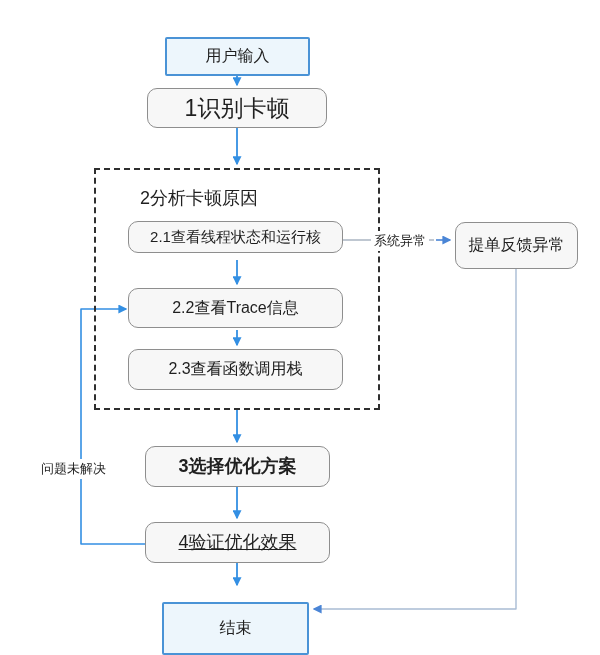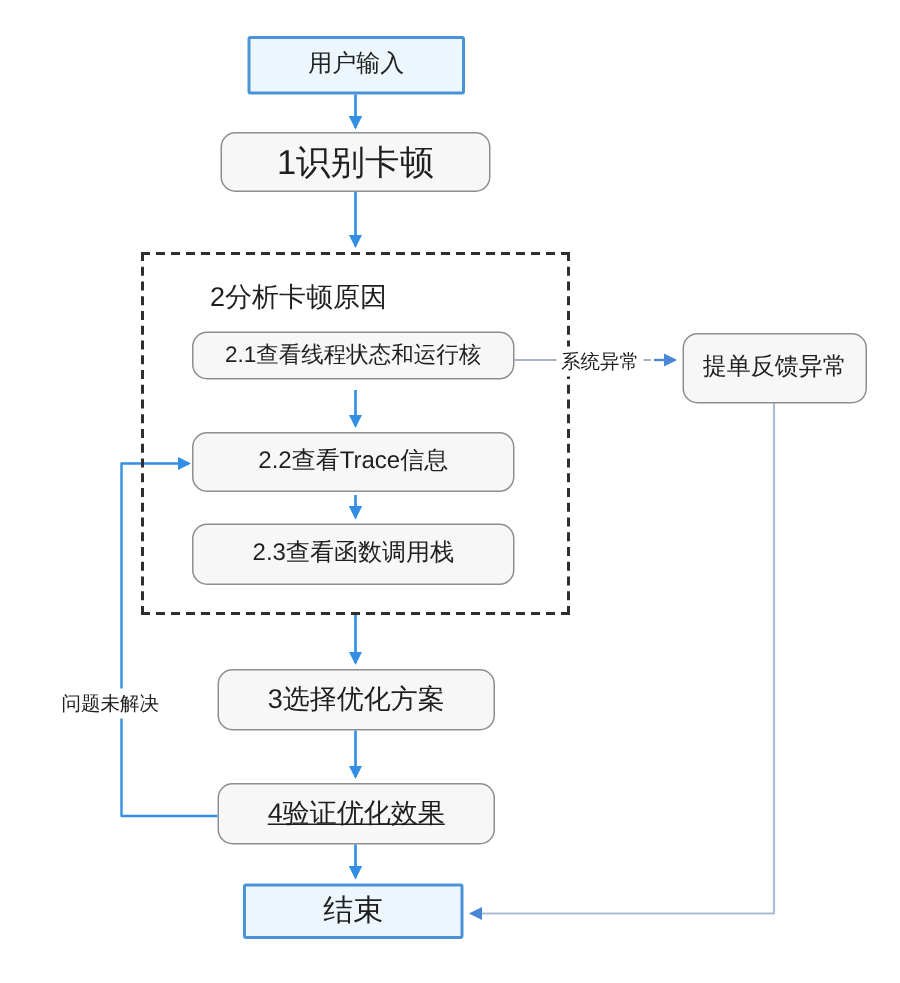--- a/index.html
+++ b/index.html
@@ -3,31 +3,31 @@
 <meta charset="utf-8">
 <style>
   html,body{margin:0;padding:0;background:#ffffff;}
   body{font-family:"Liberation Sans","DejaVu Sans",sans-serif;color:#1f1f1f;}
   .canvas{position:relative;width:600px;height:655px;background:#ffffff;overflow:hidden;}
   .wires{position:absolute;left:0;top:0;width:600px;height:655px;}
 
   .node{position:absolute;display:flex;align-items:center;justify-content:center;
         text-align:center;box-sizing:border-box;background:#f7f7f7;
         border:1.5px solid #8e8e8e;border-radius:10px;line-height:1.15;}
-  .start-end{background:#edf6fc;border:2px solid #4a93d6;border-radius:2px;}
+  .start-end{background:#edf6fc;border:2px solid #4a93d6;border-radius:2px;margin-top:13px;}
 
   .n-user-input{left:165px;top:24px;width:145px;height:39px;font-size:16px;}
   .n-step1{left:147px;top:88px;width:180px;height:40px;font-size:23px;}
   .n-step21{left:128px;top:221px;width:215px;height:32px;font-size:15px;}
   .n-step22{left:128px;top:288px;width:215px;height:40px;font-size:16px;}
   .n-step23{left:128px;top:349px;width:215px;height:41px;font-size:16px;}
   .n-ticket{left:455px;top:222px;width:123px;height:47px;font-size:16px;}
-  .n-step3{left:145px;top:446px;width:185px;height:41px;font-size:18px;}
+  .n-step3{left:145px;top:446px;width:185px;height:41px;font-size:18px;font-weight:bold;}
   .n-step4{left:145px;top:522px;width:185px;height:41px;font-size:18px;text-decoration:underline;}
-  .n-end{left:162px;top:589px;width:147px;height:37px;font-size:20px;}
+  .n-end{left:162px;top:589px;width:147px;height:53px;font-size:16px;}
 
   .group{position:absolute;left:94px;top:168px;width:286px;height:242px;
          box-sizing:border-box;border:2px dashed #2e2e2e;background:transparent;}
   .group-title{position:absolute;left:44px;top:16px;font-size:18px;white-space:nowrap;}
 
   .edge-label{position:absolute;font-size:13px;background:#ffffff;
               padding:1px 3px;white-space:nowrap;z-index:3;}
   .lbl-system{left:371px;top:231px;text-align:right;}
   .lbl-unsolved{left:38px;top:459px;}
 </style>

